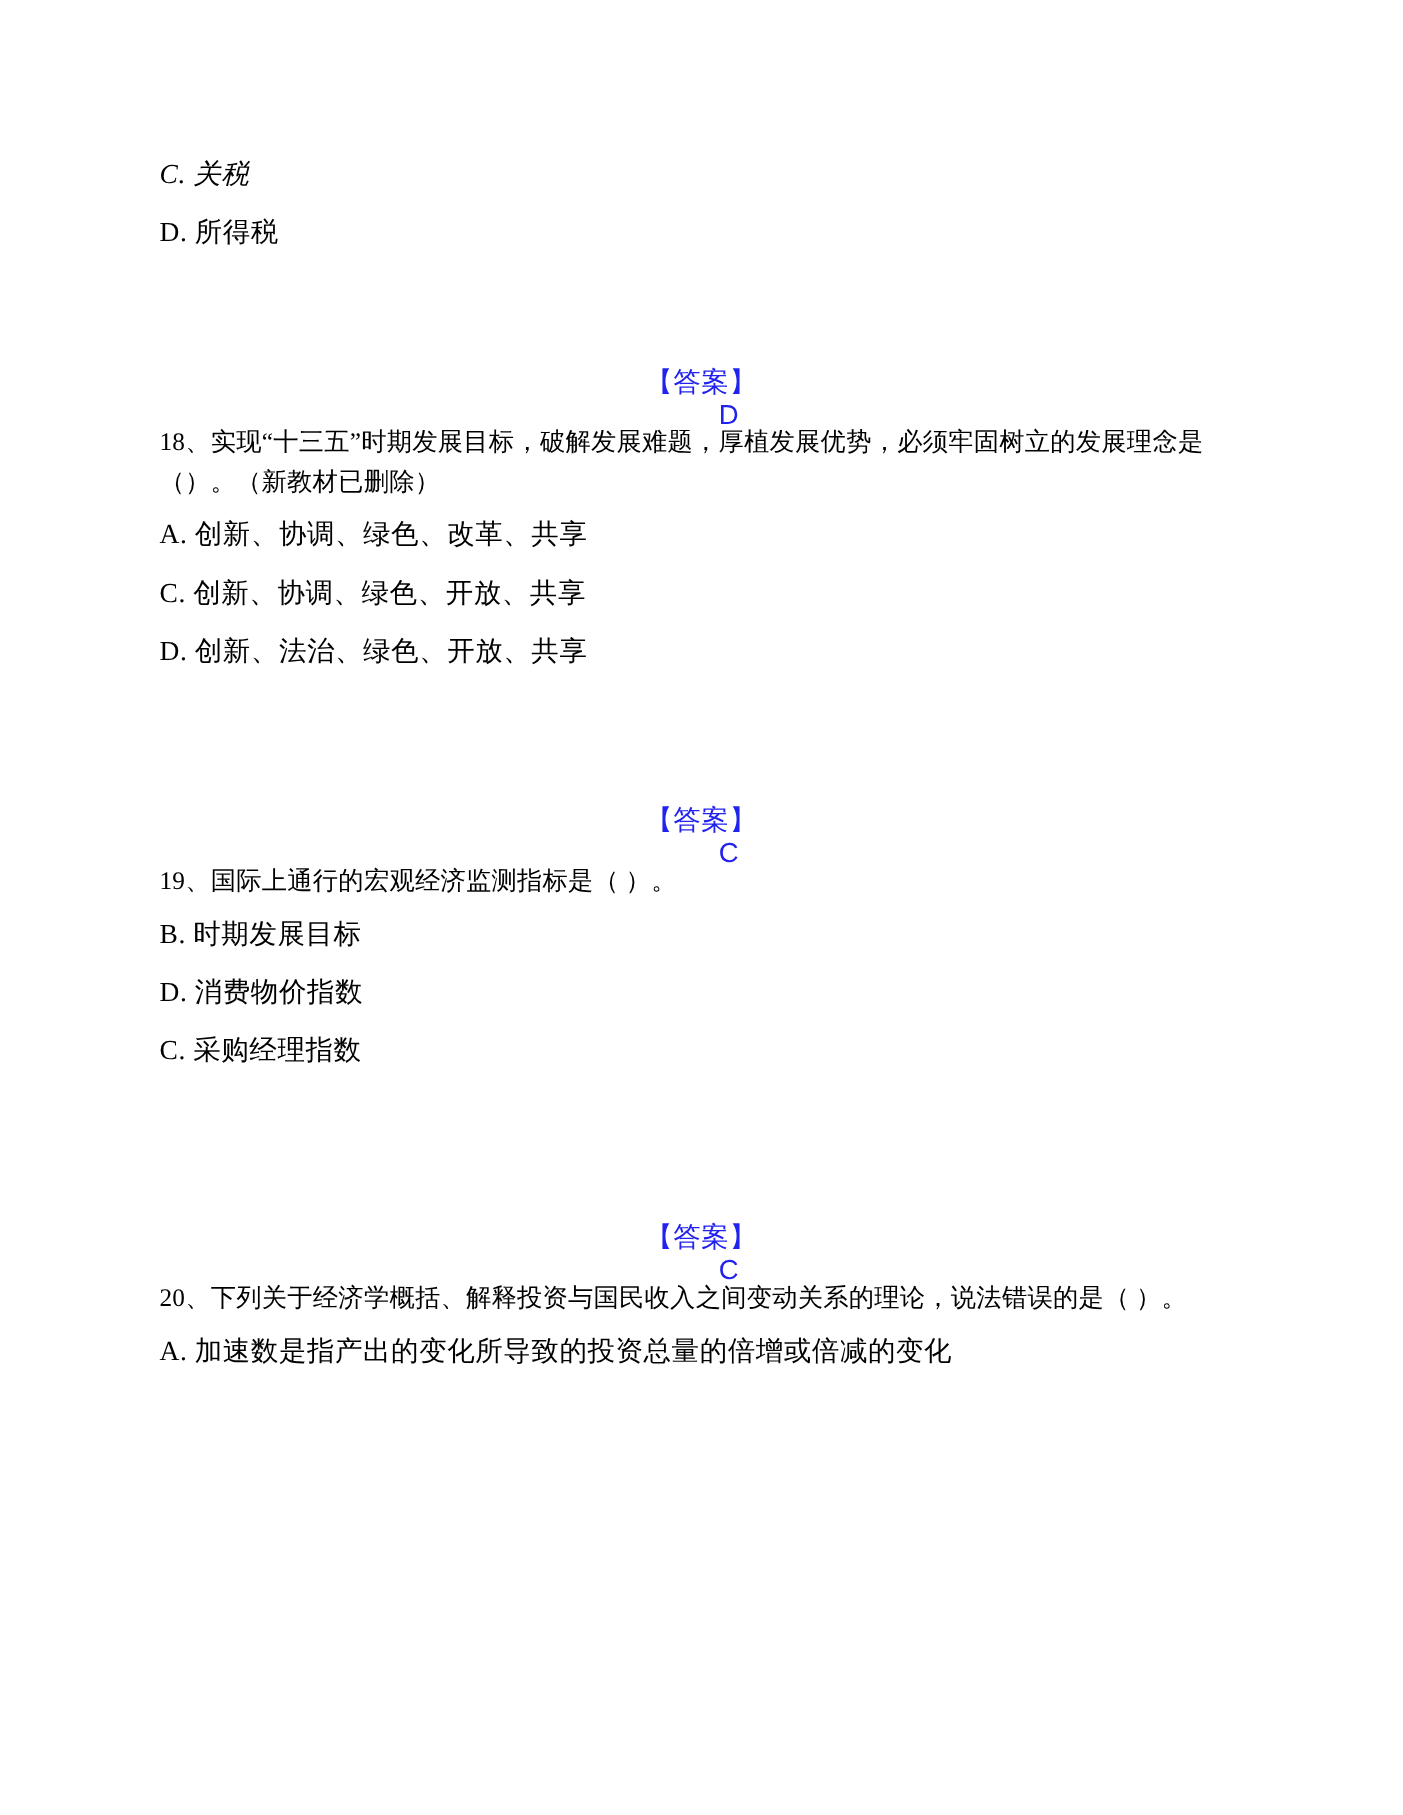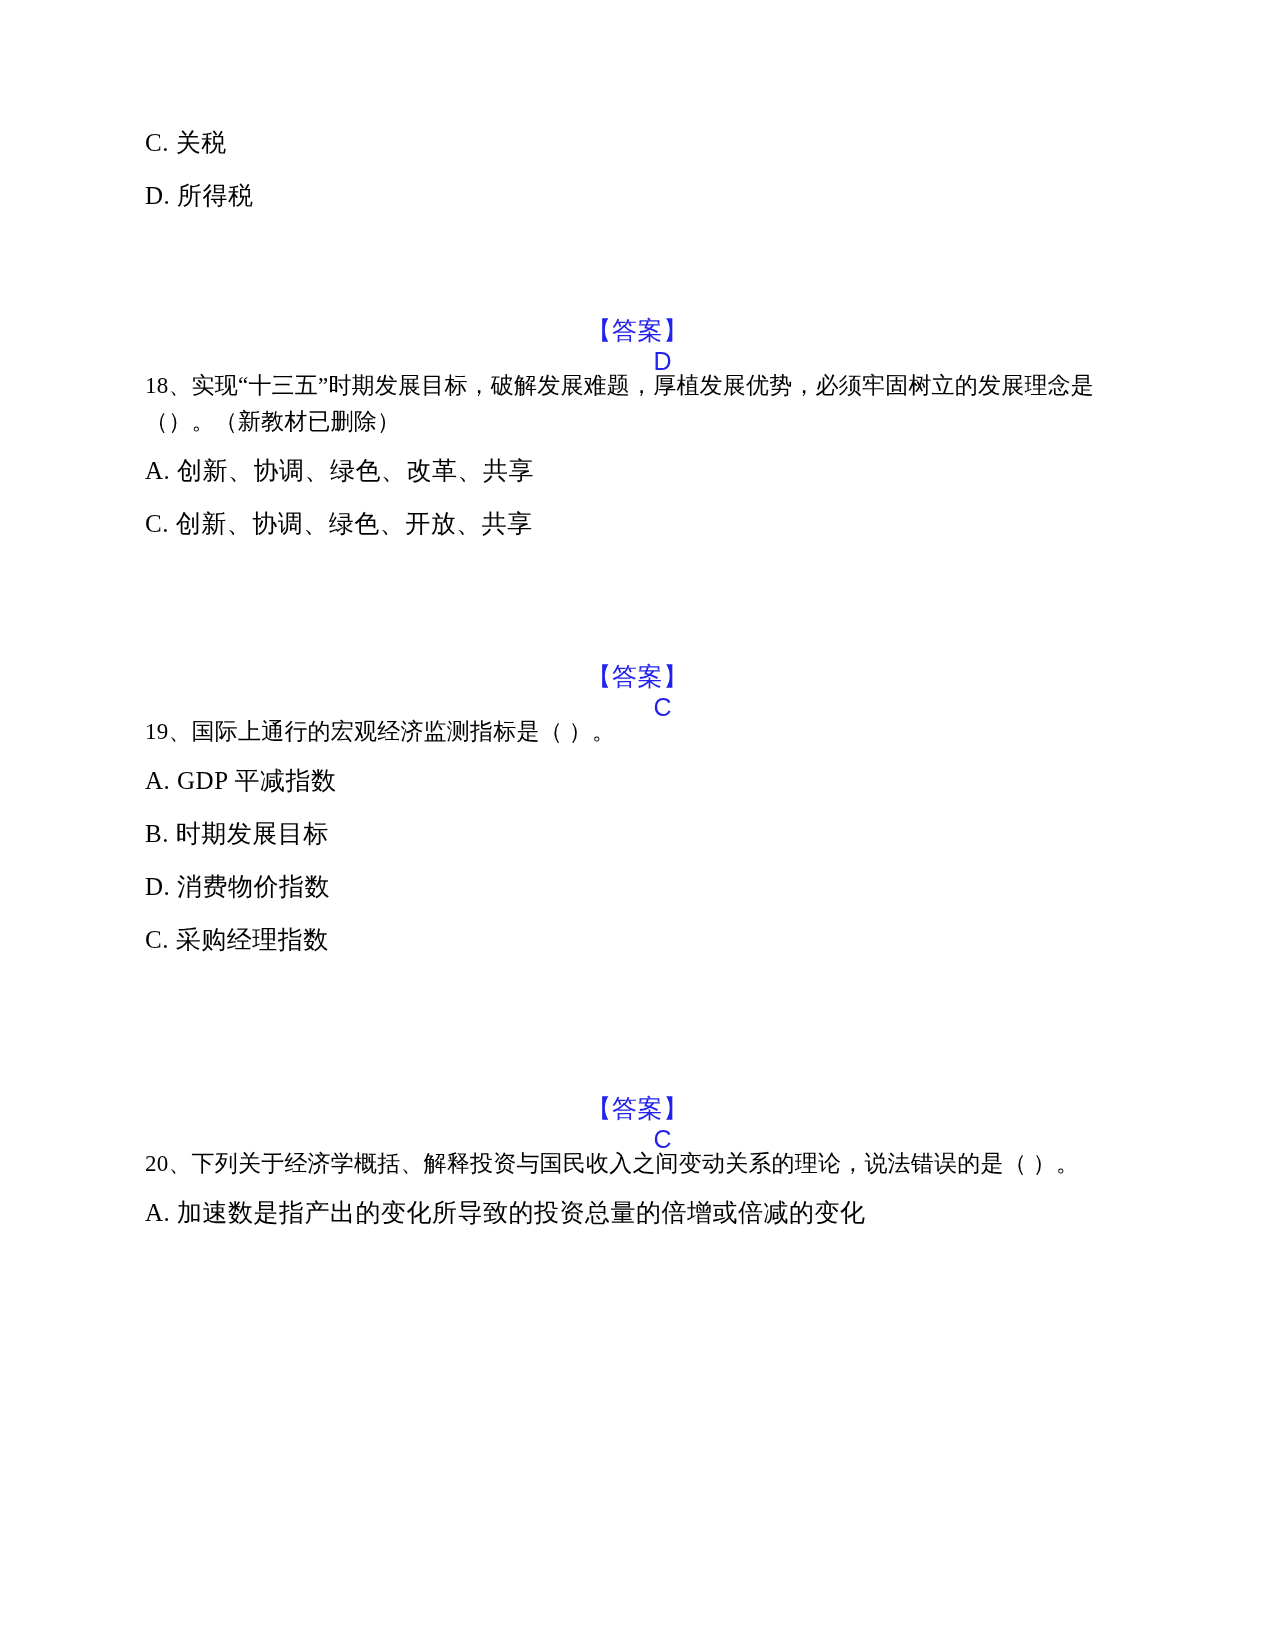--- a/index.html
+++ b/index.html
@@ -21,21 +21,22 @@
     width: 1275px;
     height: 1650px;
   }
   .opt {
     font-size: 25px;
     line-height: 1.0;
     margin: 0 0 28px 0;
     letter-spacing: 0.5px;
   }
   .opt-first {
-    margin-top: 0;
+    margin-top: 16px;
+    font-style: italic;
   }
   .question {
     font-size: 23px;
     line-height: 1.56;
     margin: 0 0 18px 0;
     letter-spacing: 0.2px;
   }
   .answer-row {
     margin: 0 0 22px 0;
     height: 32px;
@@ -73,32 +74,32 @@
 
   <div class="answer-row">
     <span class="answer-label">【答案】</span>
     <span class="answer-value">D</span>
   </div>
 
   <div class="block">
     <div class="question">18、实现“十三五”时期发展目标，破解发展难题，厚植发展优势，必须牢固树立的发展理念是（）。（新教材已删除）</div>
     <div class="opt">A. 创新、协调、绿色、改革、共享</div>
     <div class="opt">C. 创新、协调、绿色、开放、共享</div>
+    <div class="opt">D. 创新、法治、绿色、开放、共享</div>
   </div>
 
   <div class="gap-medium"></div>
 
   <div class="answer-row">
     <span class="answer-label">【答案】</span>
     <span class="answer-value">C</span>
   </div>
 
   <div class="block">
     <div class="question">19、国际上通行的宏观经济监测指标是（  ）。</div>
-    <div class="opt">A. GDP 平减指数</div>
     <div class="opt">B. 时期发展目标</div>
     <div class="opt">D. 消费物价指数</div>
     <div class="opt">C. 采购经理指数</div>
   </div>
 
   <div class="gap-large"></div>
 
   <div class="answer-row">
     <span class="answer-label">【答案】</span>
     <span class="answer-value">C</span>

